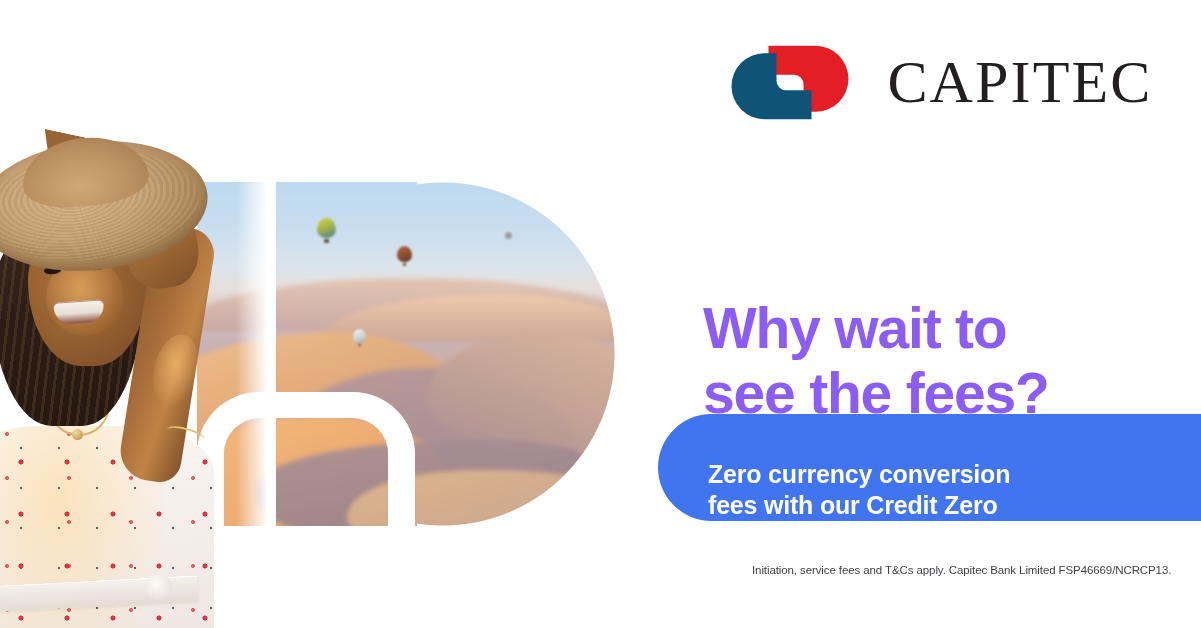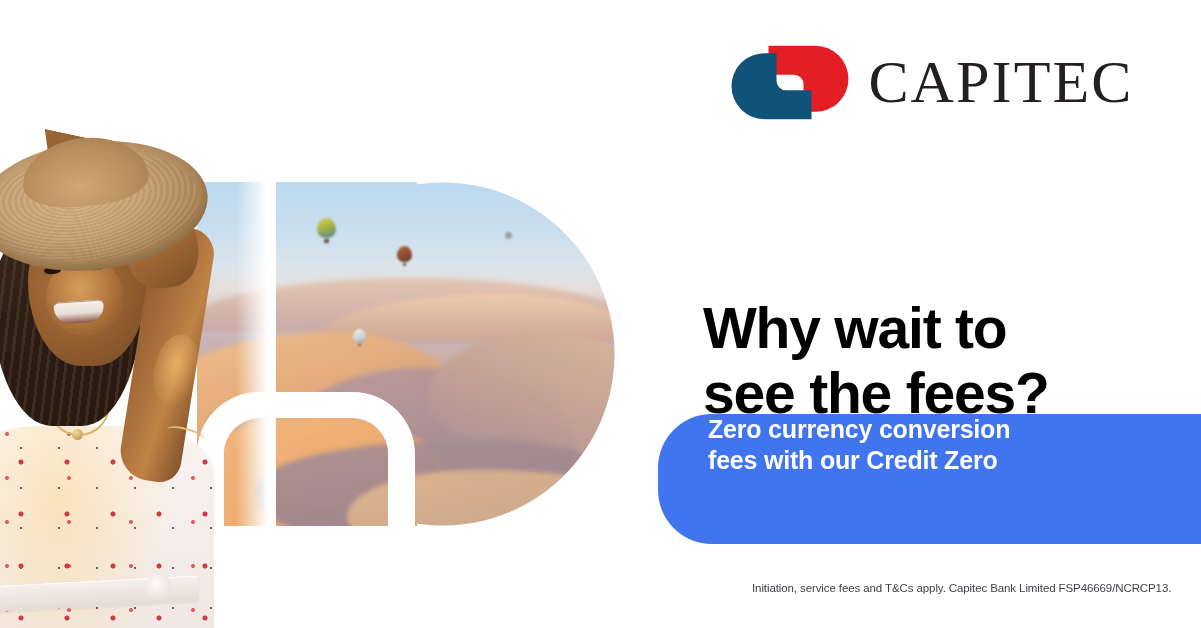--- a/index.html
+++ b/index.html
@@ -358,21 +358,21 @@
     pointer-events: none;
   }
 
   
   .logo {
     position: absolute;
     left: 731px;
     top: 45px;
     display: flex;
     align-items: center;
-    gap: 22px;
+    gap: 41px;
   }
   .logo-mark {
     width: 118px;
     height: 75px;
     display: block;
   }
   .logo-word {
     font-family: "Liberation Serif", "DejaVu Serif", serif;
     font-size: 59px;
     letter-spacing: 2px;
@@ -380,54 +380,54 @@
     line-height: 1;
     white-space: nowrap;
     transform: scaleX(1.02);
   }
 
   .headline {
     position: absolute;
     left: 703px;
     top: 258px;
     width: 470px;
-    color: #000000;
+    color: #8b5cf6;
     font-size: 57px;
     font-weight: bold;
     line-height: 1.13;
     letter-spacing: -1.2px;
   }
   .headline .line { display: block; white-space: nowrap; }
 
   .promo-banner {
     position: absolute;
     left: 658px;
     top: 414px;
     width: 543px;
-    height: 130px;
+    height: 107px;
     background: #4174ef;
     border-radius: 54px 0 0 54px;
     display: flex;
-    align-items: flex-start;
+    align-items: flex-end;
     box-sizing: border-box;
     padding-left: 50px;
   }
   .promo-text {
     color: #ffffff;
     font-size: 25px;
     font-weight: bold;
     line-height: 1.24;
     letter-spacing: -.2px;
   }
   .promo-text .line { display: block; white-space: nowrap; }
 
   .fineprint {
     position: absolute;
     left: 752px;
-    top: 582px;
+    top: 564px;
     width: 430px;
     color: #3f3f45;
     font-size: 11.5px;
     letter-spacing: -.1px;
     white-space: nowrap;
   }
 </style>
 </head>
 <body>
 

